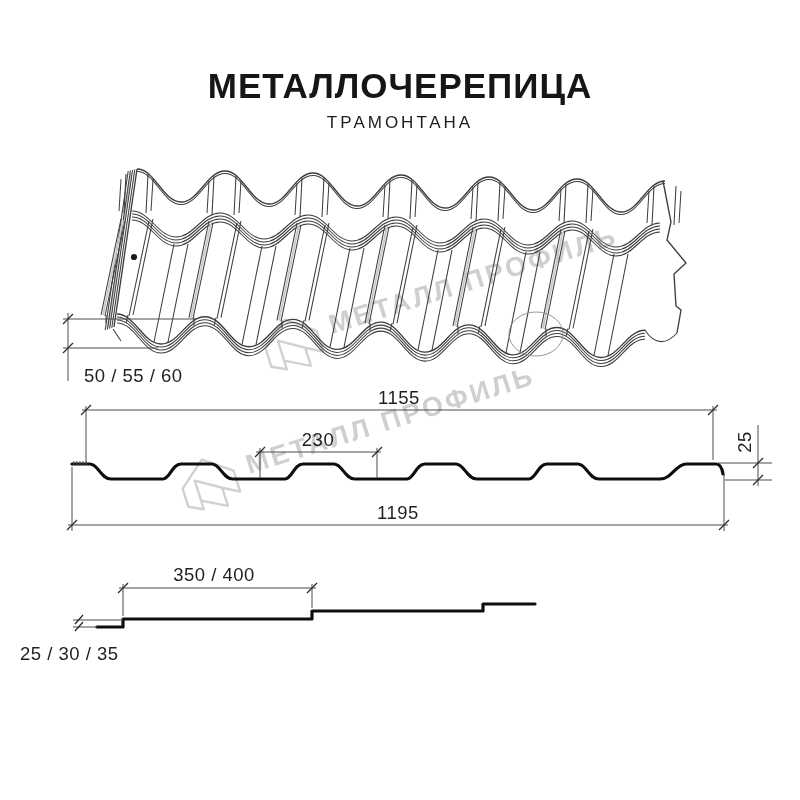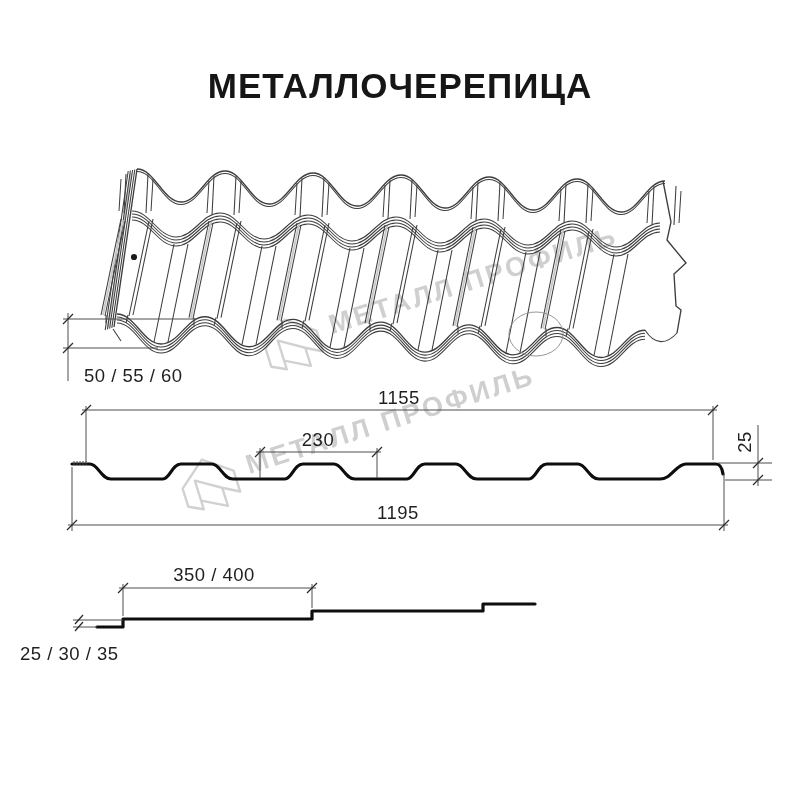--- a/index.html
+++ b/index.html
@@ -21,20 +21,21 @@
            font-family:"Liberation Sans",sans-serif;}
   .wm-logo{fill:none;stroke:#c9c9c9;stroke-width:2.4;stroke-linejoin:round;opacity:0.85;}
 </style>
 </head>
 <body>
 
 <div class="stage">
 
   <header>
     <h1>МЕТАЛЛОЧЕРЕПИЦА</h1>
+    <div class="subtitle">ТРАМОНТАНА</div>
   </header>
 
   <svg width="800" height="800" viewBox="0 0 800 800">
 
     <g transform="translate(248,306) rotate(-17.5)">
       <path class="wm-logo" d="M 4,46 L 31,24 L 58,44 L 58,66 L 42,57 L 42,76 L 18,63 L 18,72 L 4,65 Z M 18,63 L 18,42 L 42,57"></path>
       <text class="wm-text" x="72" y="52">МЕТАЛЛ ПРОФИЛЬ</text>
     </g>
 
     <g transform="translate(165,446) rotate(-17.5)">

